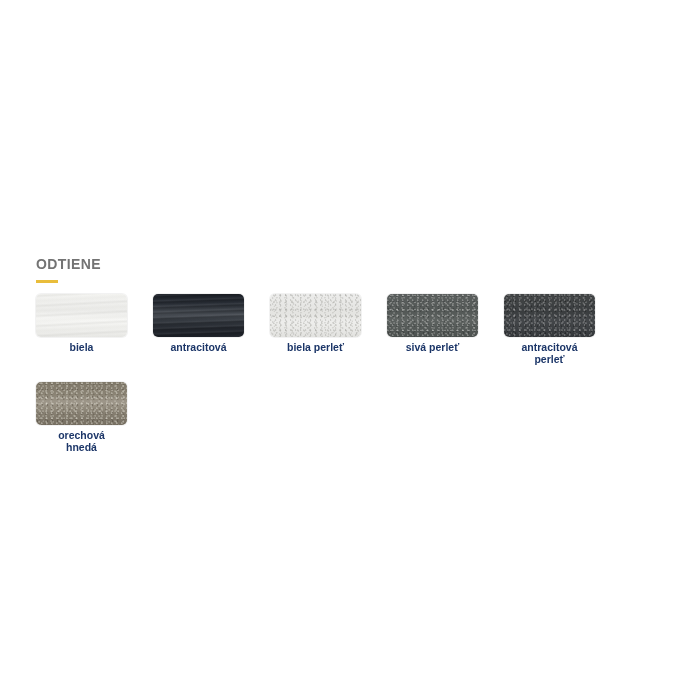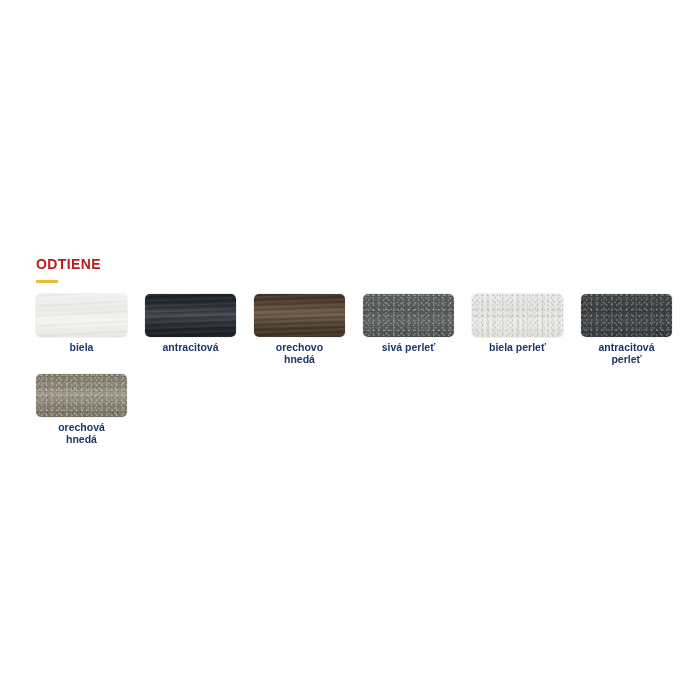--- a/index.html
+++ b/index.html
@@ -25,40 +25,41 @@
     position: absolute;
     left: 36px;
     top: 256px;
     width: 640px;
   }
 
   .section-title {
     font-size: 14px;
     font-weight: bold;
     letter-spacing: 0.4px;
-    color: #b91c1c;
+    color: #737373;
     line-height: 16px;
     margin: 0;
     padding: 0;
   }
 
   .title-rule {
     width: 22px;
     height: 3px;
     background: #e9bd3b;
     margin-top: 8px;
     margin-bottom: 0;
   }
 
   
   .swatch-grid {
     margin-top: 11px;
     display: flex;
     flex-wrap: wrap;
     width: 660px;
+    gap: 8px;
   }
 
   .swatch-cell {
     width: 91px;
     margin-right: 18px;
     margin-bottom: 9px;
     display: flex;
     flex-direction: column;
     align-items: center;
   }
@@ -214,34 +215,29 @@
         <div class="swatch-chip tex-biela"></div>
         <div class="swatch-label">biela</div>
       </div>
 
 
       <div class="swatch-cell">
         <div class="swatch-chip tex-antracitova"></div>
         <div class="swatch-label">antracitová</div>
       </div>
 
-      <div class="swatch-cell">
-        <div class="swatch-chip tex-orechovo-hneda"></div>
-        <div class="swatch-label">orechovo
-hnedá</div>
+
+      <div class="swatch-cell">
+        <div class="swatch-chip tex-biela-perlet"></div>
+        <div class="swatch-label">biela perleť</div>
       </div>
 
       <div class="swatch-cell">
         <div class="swatch-chip tex-siva-perlet"></div>
         <div class="swatch-label">sivá perleť</div>
-      </div>
-
-      <div class="swatch-cell">
-        <div class="swatch-chip tex-biela-perlet"></div>
-        <div class="swatch-label">biela perleť</div>
       </div>
 
       <div class="swatch-cell">
         <div class="swatch-chip tex-antracitova-perlet"></div>
         <div class="swatch-label">antracitová
 perleť</div>
       </div>
 
       <div class="swatch-cell">
         <div class="swatch-chip tex-orechova-perlet"></div>

